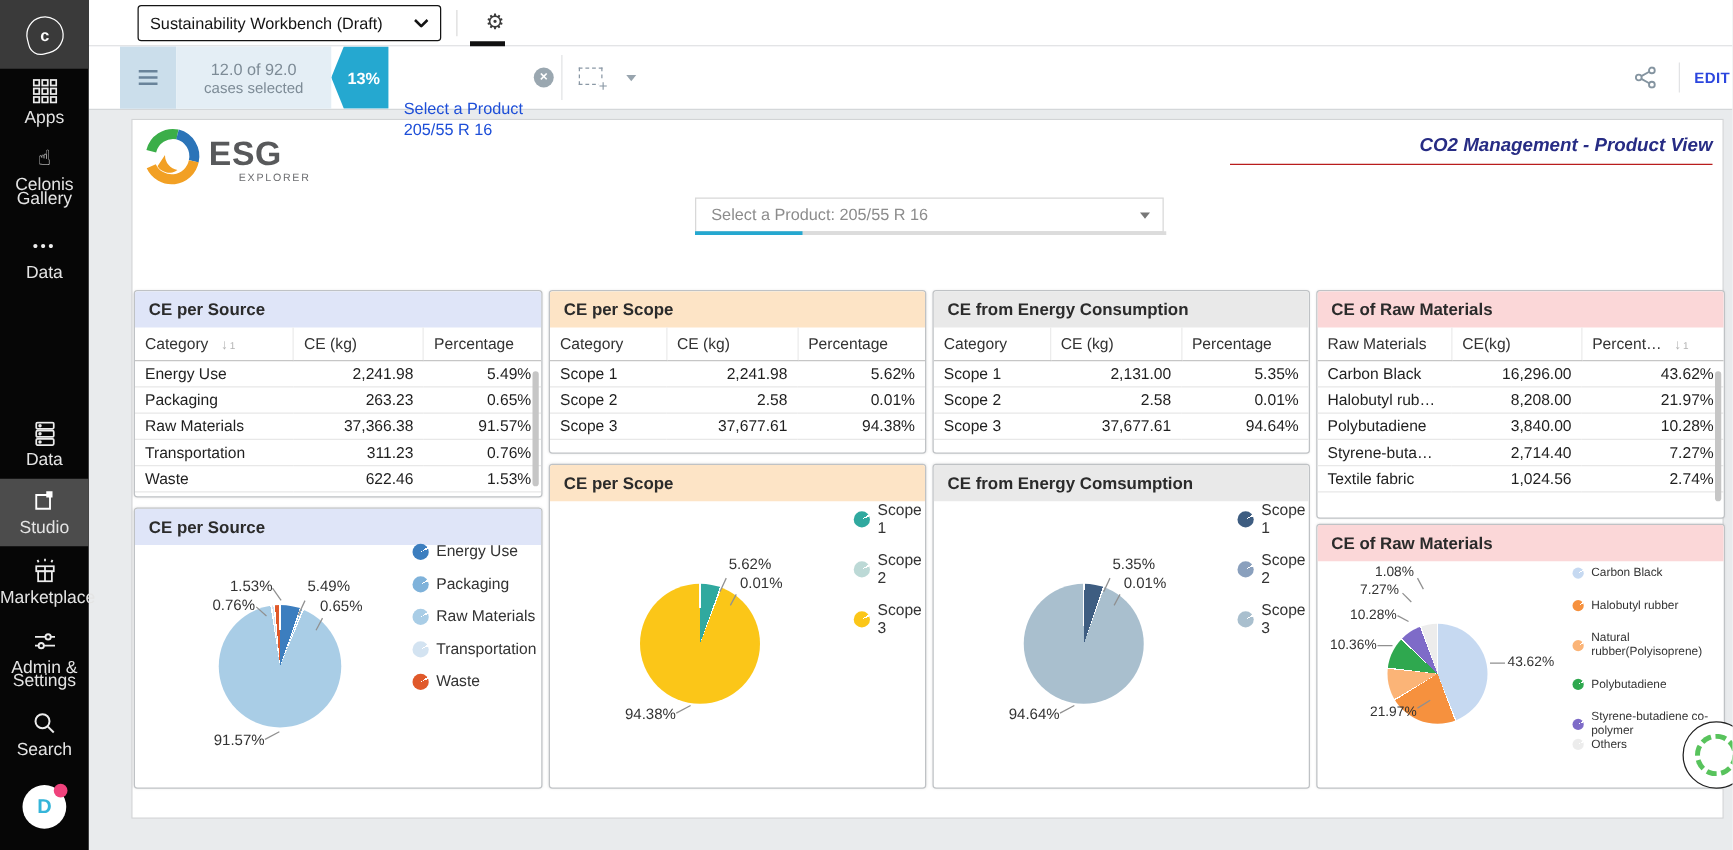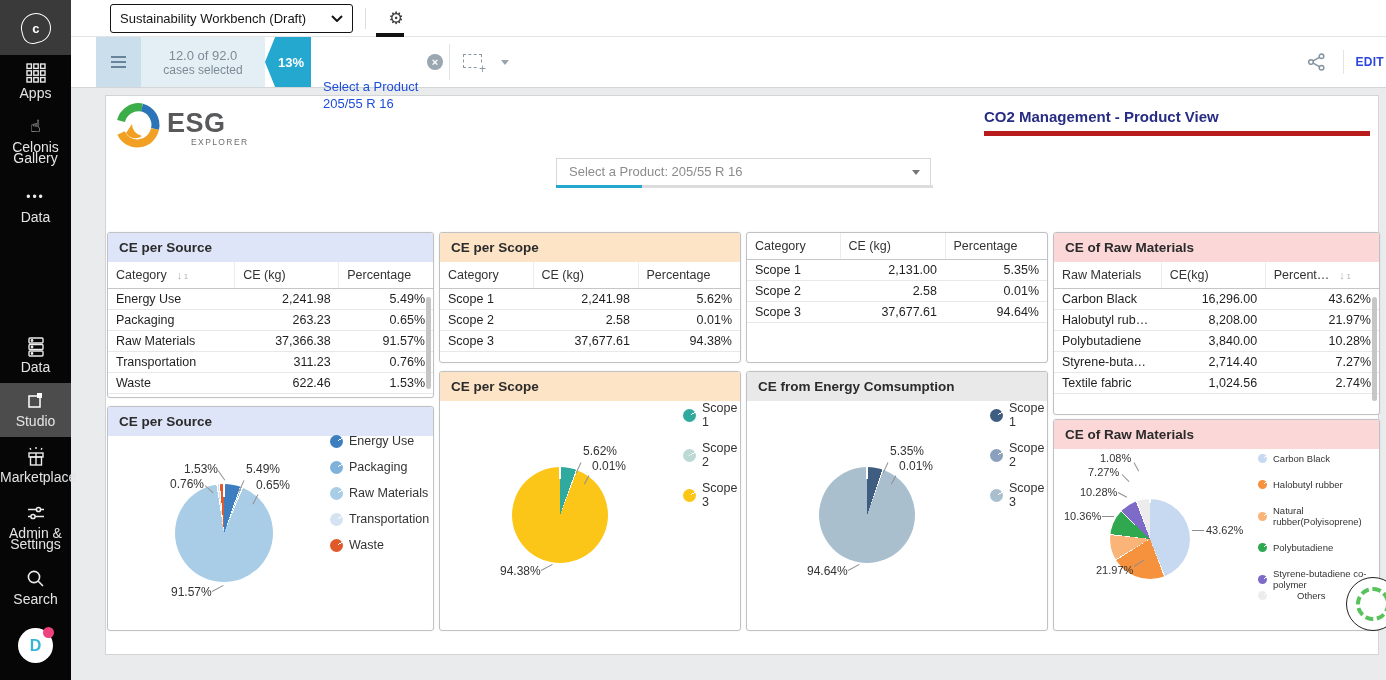--- a/index.html
+++ b/index.html
@@ -64,22 +64,22 @@
   .edit{position:absolute;right:2px;top:18px;font-size:12px;font-weight:bold;color:var(--pub-blue,#2c46de);
     letter-spacing:.3px;cursor:pointer;}
 
   
   .sheet{position:absolute;left:105px;top:95px;width:1274px;height:560px;background:#fff;
     border:1px solid #d2d4d6;z-index:5;}
   .esg{position:absolute;left:6px;top:6px;display:flex;align-items:flex-start;}
   .esg-word{margin-left:5px;margin-top:8px;}
   .esg-t{font-size:27px;font-weight:bold;color:#58595b;line-height:26px;letter-spacing:.5px;}
   .esg-s{font-size:8.5px;color:#6d6e71;letter-spacing:1.4px;margin-left:24px;margin-top:1px;}
-  .pg-title{position:absolute;left:878px;top:12px;width:386px;text-align:left;font-size:15px;
-    font-weight:bold;color:var(--navy,#272c84);padding-bottom:6px;border-bottom:5px solid #b91c1c;}
+  .pg-title{position:absolute;left:878px;top:12px;width:386px;text-align:right;font-size:15px;
+    font-weight:bold;font-style:italic;color:var(--navy,#272c84);padding-bottom:6px;border-bottom:1px solid #b91c1c;}
   .prod-sel{position:absolute;left:450px;top:62px;width:375px;height:28px;background:#fff;
     border:1px solid #d8d8d8;cursor:pointer;}
   .prod-sel .tx{position:absolute;left:12px;top:0;line-height:25px;font-size:13px;color:#8c8c8c;}
   .prod-sel .cv{position:absolute;right:10px;top:11px;width:0;height:0;border-left:4.5px solid transparent;
     border-right:4.5px solid transparent;border-top:5px solid #777;}
   .prod-sel .bar{position:absolute;left:-1px;bottom:-3px;height:3px;width:377px;background:#dcdcdc;}
   .prod-sel .bar i{position:absolute;left:0;top:0;height:3px;width:86px;background:var(--badge-cyan,#25a8d0);display:block;}
 
   .card{position:absolute;background:#fff;border:1px solid #bfc2c5;border-radius:3px;overflow:hidden;
     box-shadow:0 0 2px rgba(0,0,0,.08);}
@@ -355,20 +355,21 @@
             <tr>
               <td>Scope 3</td>
               <td class="num">37,677.61</td>
               <td class="num">94.38%</td>
             </tr>
           </tbody>
         </table>
       </div>
   </div>
   <div class="card" style="left:640px;top:136px;width:302px;height:131px">
+    <div class="card-h hdr-2" style="background: rgb(233, 233, 233);">CE from Energy Consumption</div>
     <div id="tbl-2">
         <table class="t">
           <colgroup>
             <col style="width: 31%;">
             <col style="width: 35%;">
             <col style="width: 34%;">
           </colgroup>
           <thead>
             <tr>
               <th>Category</th>
@@ -557,21 +558,21 @@
           <span>Natural rubber(Polyisoprene)</span>
         </div>
         <div class="lg-item" style="margin-bottom: 15px;">
           <span class="lg-ic" style="width: 9px; height: 9px; background: conic-gradient(from -18deg, rgb(47, 168, 79) 0deg, rgb(47, 168, 79) 72deg, rgb(255, 255, 255) 72deg, rgb(255, 255, 255) 86deg, rgb(47, 168, 79) 86deg, rgb(47, 168, 79) 360deg);"></span>
           <span>Polybutadiene</span>
         </div>
         <div class="lg-item" style="">
           <span class="lg-ic" style="width: 9px; height: 9px; background: conic-gradient(from -18deg, rgb(126, 107, 200) 0deg, rgb(126, 107, 200) 72deg, rgb(255, 255, 255) 72deg, rgb(255, 255, 255) 86deg, rgb(126, 107, 200) 86deg, rgb(126, 107, 200) 360deg);"></span>
           <span>Styrene-butadiene co-polymer</span>
         </div>
-        <div class="lg-item" style="margin-bottom: 15px; gap: 24px;">
+        <div class="lg-item" style="margin-bottom: 15px;">
           <span class="lg-ic" style="width: 9px; height: 9px; background: conic-gradient(from -18deg, rgb(236, 236, 236) 0deg, rgb(236, 236, 236) 72deg, rgb(255, 255, 255) 72deg, rgb(255, 255, 255) 86deg, rgb(236, 236, 236) 86deg, rgb(236, 236, 236) 360deg);"></span>
           <span>Others</span>
         </div>
       </div>
     </div>
 </div>
 
 <div class="widget">
     <div class="ring"></div>
   </div>

